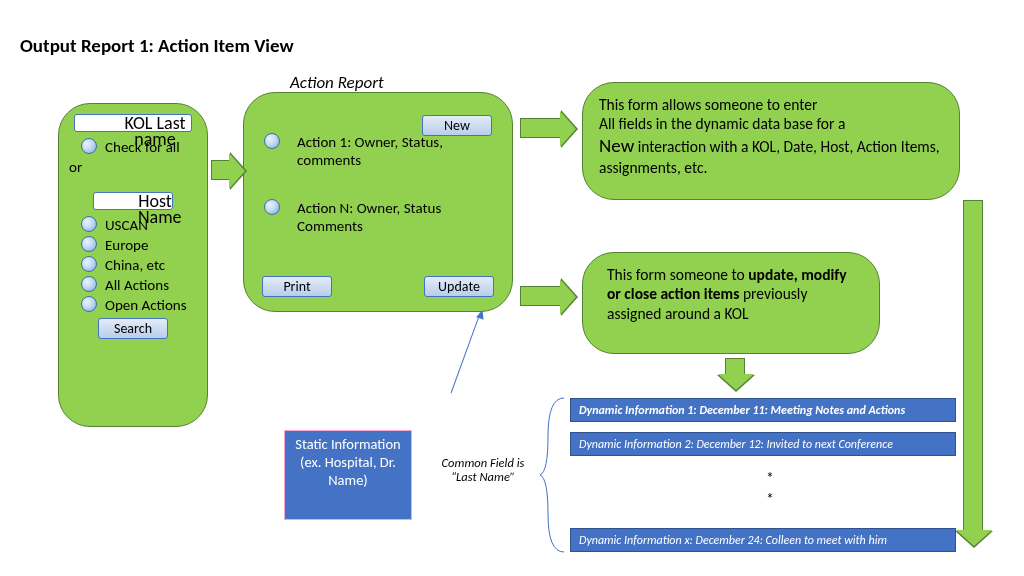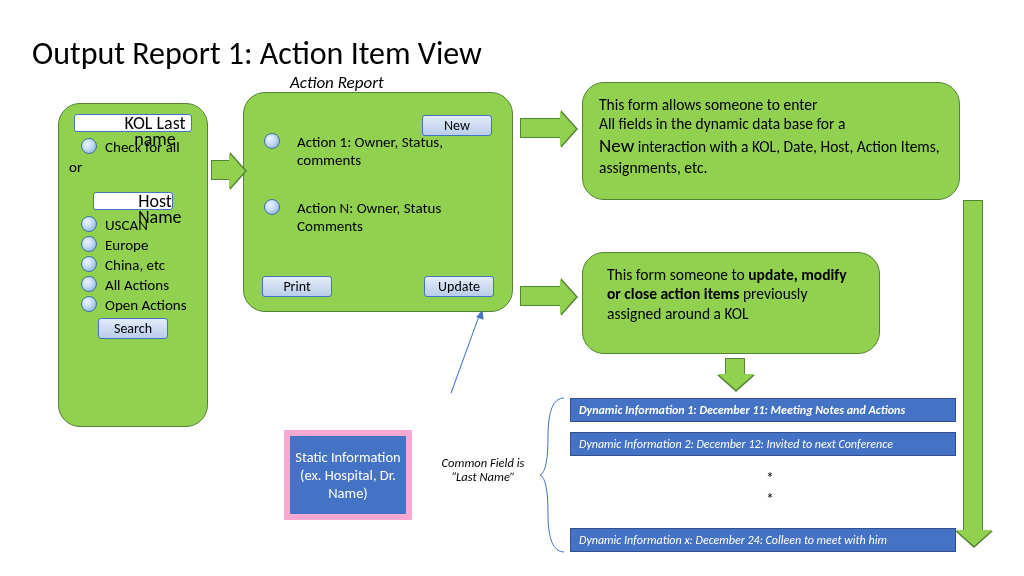--- a/index.html
+++ b/index.html
@@ -3,34 +3,34 @@
 <meta charset="utf-8">
 <style>
   * { box-sizing: border-box; margin: 0; padding: 0; }
   body {
     width: 1024px; height: 576px;
     font-family: "Calibri", "Segoe UI", Arial, sans-serif;
     background: #fff; position: relative; overflow: hidden;
     color: #000;
   }
   .title {
-    position: absolute; left: 32px; top: 34px;
-    font-size: 32px; font-weight: 400;
+    position: absolute; left: 20px; top: 34px;
+    font-size: 19px; font-weight: 700;
   }
   .subtitle {
     position: absolute; left: 290px; top: 72px;
     font-style: italic; font-size: 17px;
   }
 
   
   .panel {
     position: absolute;
     background: #92d050;
     border: 1.5px solid #548235;
-    border-radius: 22px;
+    border-radius: 32px;
   }
 
   
   .filters { left: 58px; top: 103px; width: 150px; height: 324px; padding: 10px 10px; }
   .txtfield {
     display: block; margin: 0 auto 6px auto;
     width: 118px; height: 18px; line-height: 16px;
     background: #fff; border: 1px solid #4472c4;
     border-radius: 3px; font-size: 18px; text-align: center; padding-left: 44px;
   }
@@ -91,22 +91,22 @@
   }
   #ar1 { left:211px; top:160px; width:18px; }
   #ar2 { left:520px; top:118px; width:40px; }
   #ar3 { left:520px; top:286px; width:40px; }
   #ar4 { left:725px; top:358px; height:16px; }
   #ar5 { left:963px; top:200px; height:330px; } 
 
   
   .static {
     position:absolute; left:284px; top:430px; width:128px; height:90px;
-    background:#4472c4; color:#fff; border:6px solid #f9a8d4;
-    font-size:14.5px; text-align:center; display:flex; align-items:center; justify-content:center;
+    background:#4472c4; color:#fff; border:1px solid #f9a8d4;
+    font-size:14.5px; text-align:center; display:flex; justify-content:center;
     line-height:1.25; padding:4px;
   }
   .commonlabel {
     position:absolute; left:428px; top:456px; width:110px;
     font-style:italic; font-size:12.5px; text-align:center; line-height:1.15;
   }
 
   
   .dynbar {
     position:absolute; left:570px; width:386px; height:24px;

